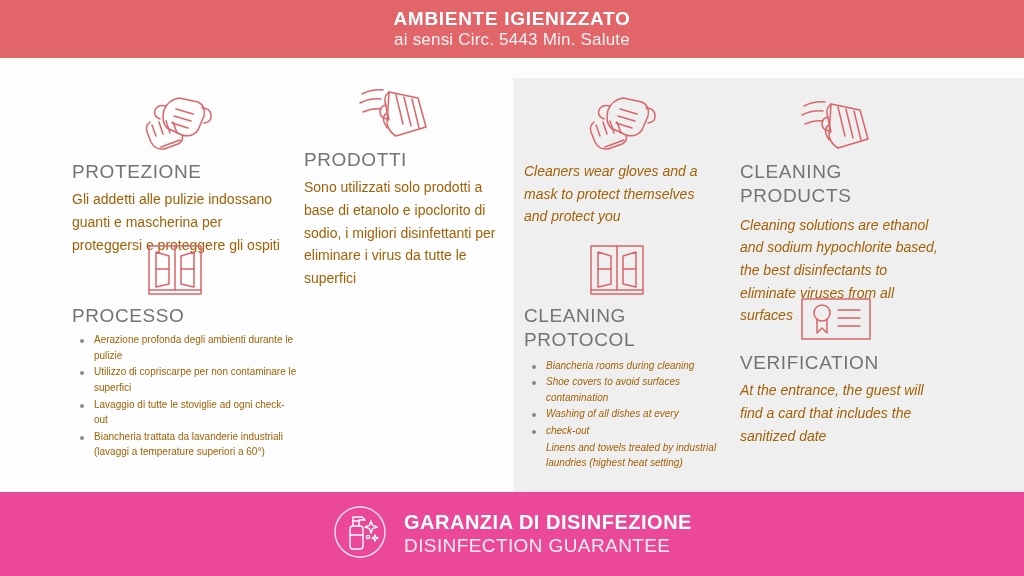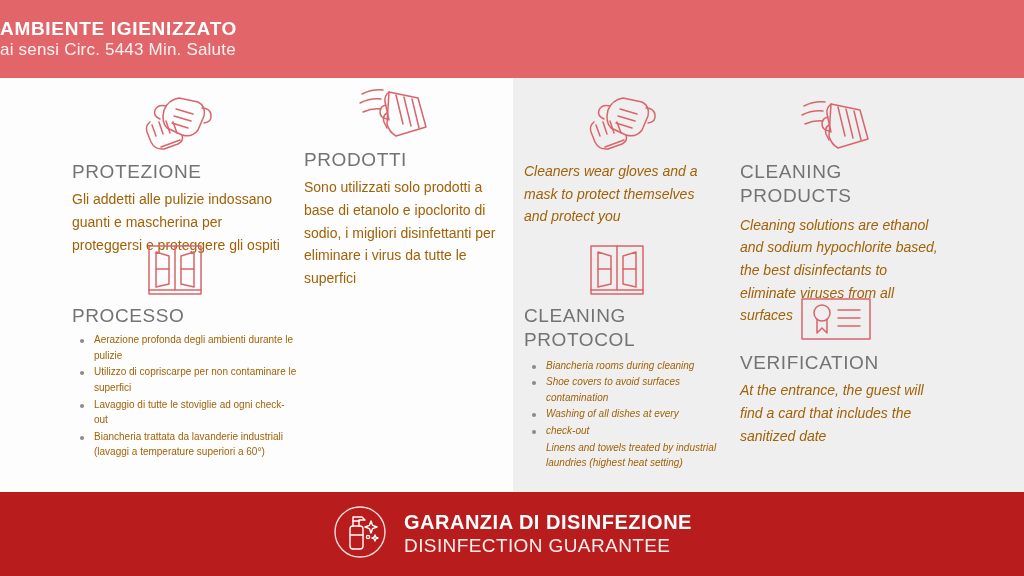--- a/index.html
+++ b/index.html
@@ -19,24 +19,25 @@
     width: 1024px;
     height: 576px;
     background: #fdfdfd;
   }
 
   
   .header-band {
     position: absolute;
     left: 0; top: 0;
     width: 1024px;
-    height: 78px;
+    height: 58px;
     background: #e2656a;
     display: flex;
     flex-direction: column;
+    align-items: center;
     justify-content: center;
   }
   .header-title {
     color: #ffffff;
     font-size: 19px;
     font-weight: bold;
     letter-spacing: 0.7px;
     line-height: 1.15;
   }
   .header-sub {
@@ -123,21 +124,21 @@
     background: #8a8a8a;
   }
   .bullets li.nobullet::before { display: none; }
 
   
   .footer-band {
     position: absolute;
     left: 0; top: 492px;
     width: 1024px;
     height: 84px;
-    background: #b91c1c;
+    background: #ec4899;
     display: flex;
     align-items: center;
     justify-content: center;
   }
   .footer-inner {
     display: flex;
     align-items: center;
     gap: 16px;
   }
   .footer-text { display: flex; flex-direction: column; }

